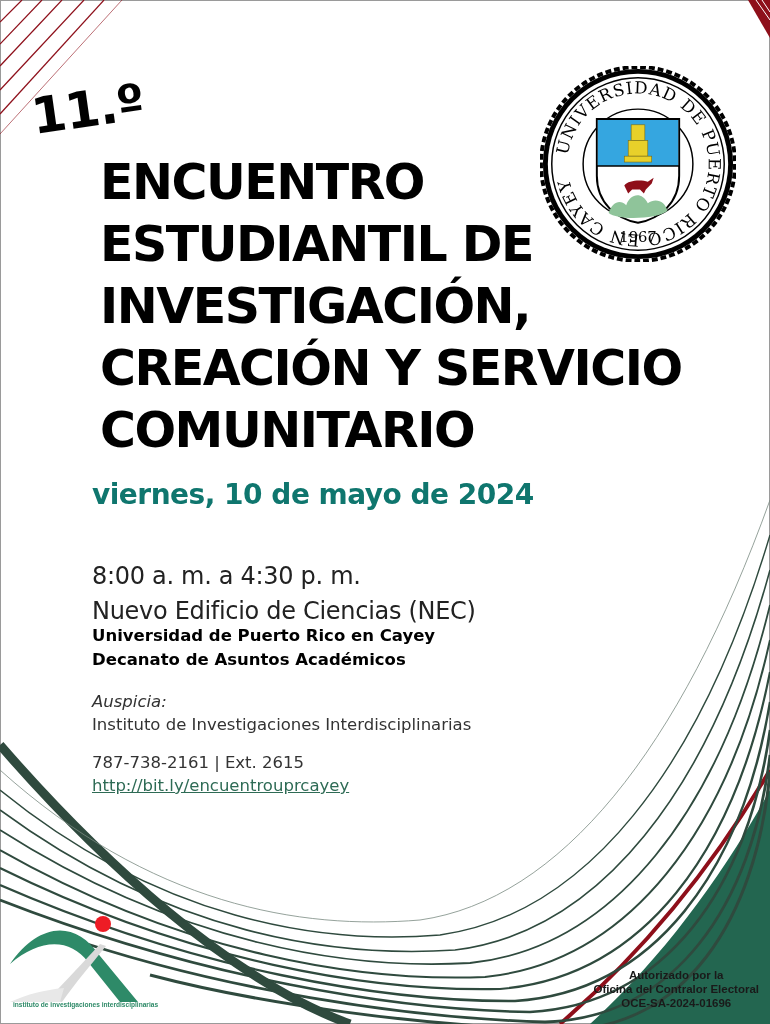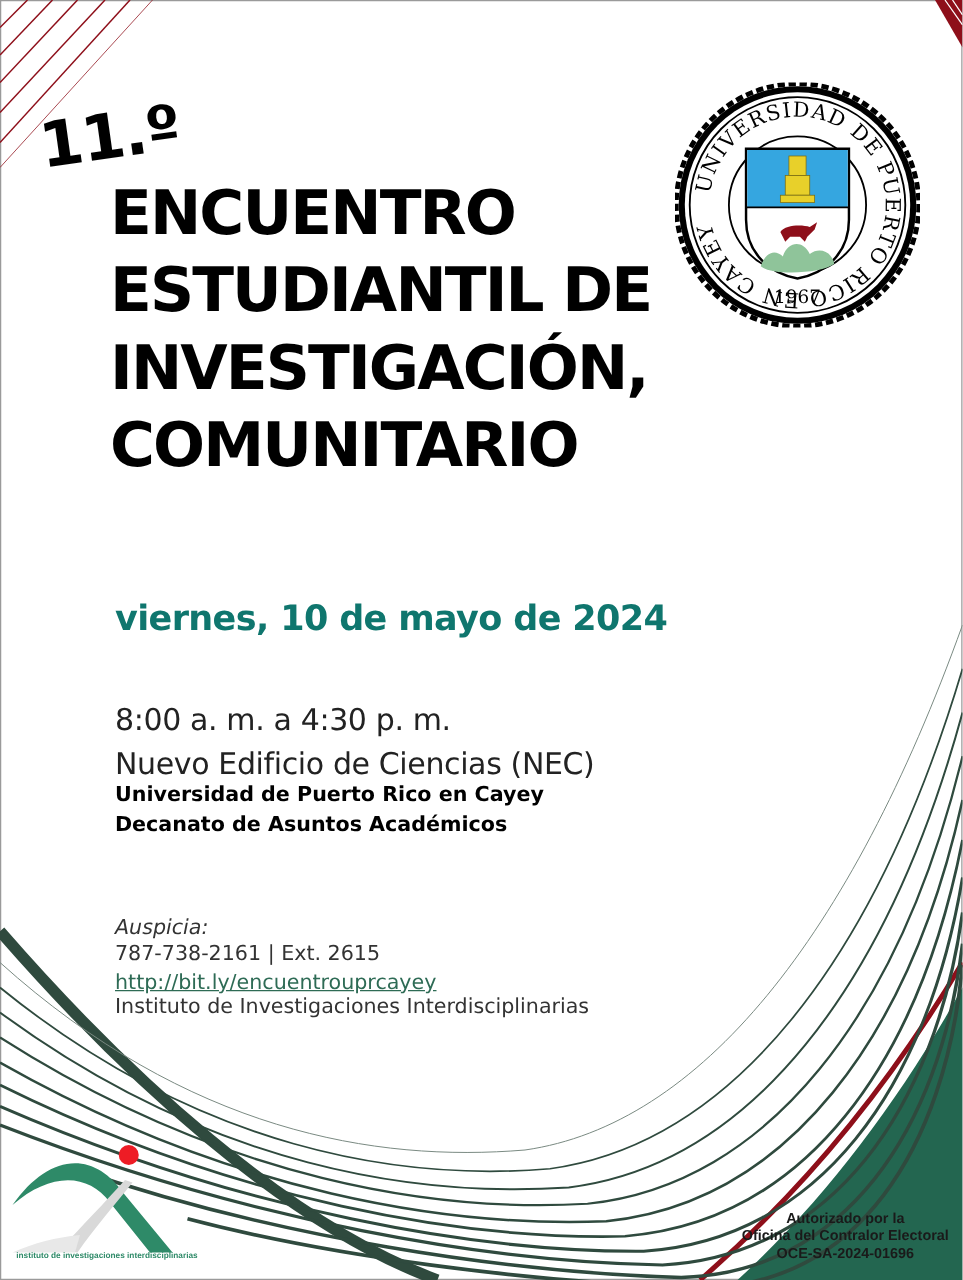--- a/index.html
+++ b/index.html
@@ -13,21 +13,21 @@
     border: 1px solid #9a9a9a; box-sizing: content-box;
   }
   svg.bg { position: absolute; left: 0; top: 0; }
   .edition {
     position: absolute; left: 36px; top: 88px;
     font-family: "DejaVu Sans", sans-serif; font-weight: bold;
     font-size: 50px; color: #000; transform: rotate(-8deg);
     transform-origin: left bottom; letter-spacing: -1px;
   }
   .title {
-    position: absolute; left: 88px; top: 140px; margin: 0;
+    position: absolute; left: 88px; top: 140px; margin: 12px;
     font-family: "DejaVu Sans", sans-serif; font-weight: bold;
     font-size: 49px; line-height: 62px; color: #000;
     letter-spacing: -1.5px; text-transform: uppercase;
   }
   .title span { display: block; white-space: nowrap; }
   .seal { position: absolute; left: 540px; top: 66px; width: 196px; height: 196px; }
   .event-date {
     position: absolute; left: 92px; top: 478px;
     font-family: "DejaVu Sans", sans-serif; font-weight: bold;
     font-size: 28px; color: #0f766e; letter-spacing: -0.5px;
@@ -43,21 +43,21 @@
     position: absolute; left: 92px; top: 624px;
     font-family: "DejaVu Sans", sans-serif; font-weight: bold;
     font-size: 16.5px; line-height: 24px; color: #000;
   }
   .org span { display: block; }
   .sponsor {
     position: absolute; left: 92px; top: 690px;
     font-family: "DejaVu Sans", sans-serif;
     font-size: 16.5px; line-height: 23px; color: #333;
   }
-  .sponsor span { display: block; margin-top: 40px; }
+  .sponsor span { display: block; }
   .sponsor .label { font-style: italic; }
   .info {
     position: absolute; left: 92px; top: 751px;
     font-family: "DejaVu Sans", sans-serif;
     font-size: 16.5px; line-height: 23px; color: #333;
   }
   .info span, .info a { display: block; }
   .info a { color: #2e6b55; text-decoration: underline; }
   .authorized {
     position: absolute; right: 11px; top: 968px; text-align: center;
@@ -110,20 +110,21 @@
     <path d="M150,975 C260,1004 420,1026 560,1030 C685,1030 756,920 770,772" stroke-width="3"></path>
   </g>
 </svg>
 
 <div class="edition">11.º</div>
 
 <h1 class="title">
   <span>ENCUENTRO</span>
   <span>ESTUDIANTIL DE</span>
   <span>INVESTIGACIÓN,</span>
+  <span>CREACIÓN Y SERVICIO</span>
   <span>COMUNITARIO</span>
 </h1>
 
 <svg class="seal" viewBox="0 0 200 200">
   <defs>
     <path id="sealArc" d="M100,100 m-72,0 a72,72 0 1,1 144,0 a72,72 0 1,1 -144,0"></path>
   </defs>
   <circle cx="100" cy="100" r="97" fill="#000"></circle>
   <g fill="#000">
     <circle cx="100" cy="100" r="99" fill="none" stroke="#000" stroke-width="4" stroke-dasharray="6 3"></circle>

